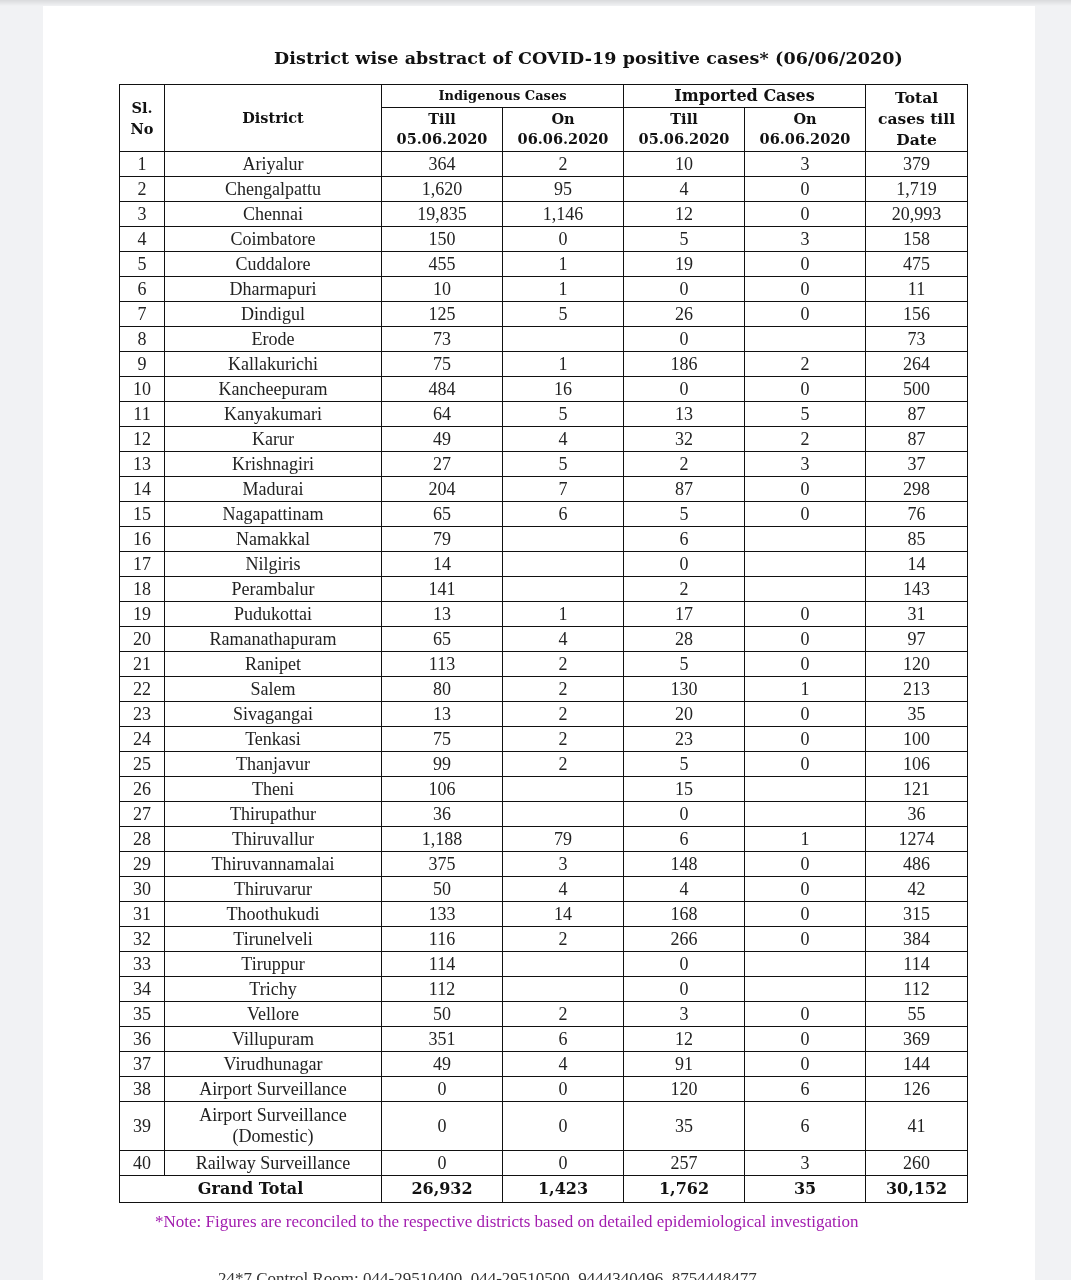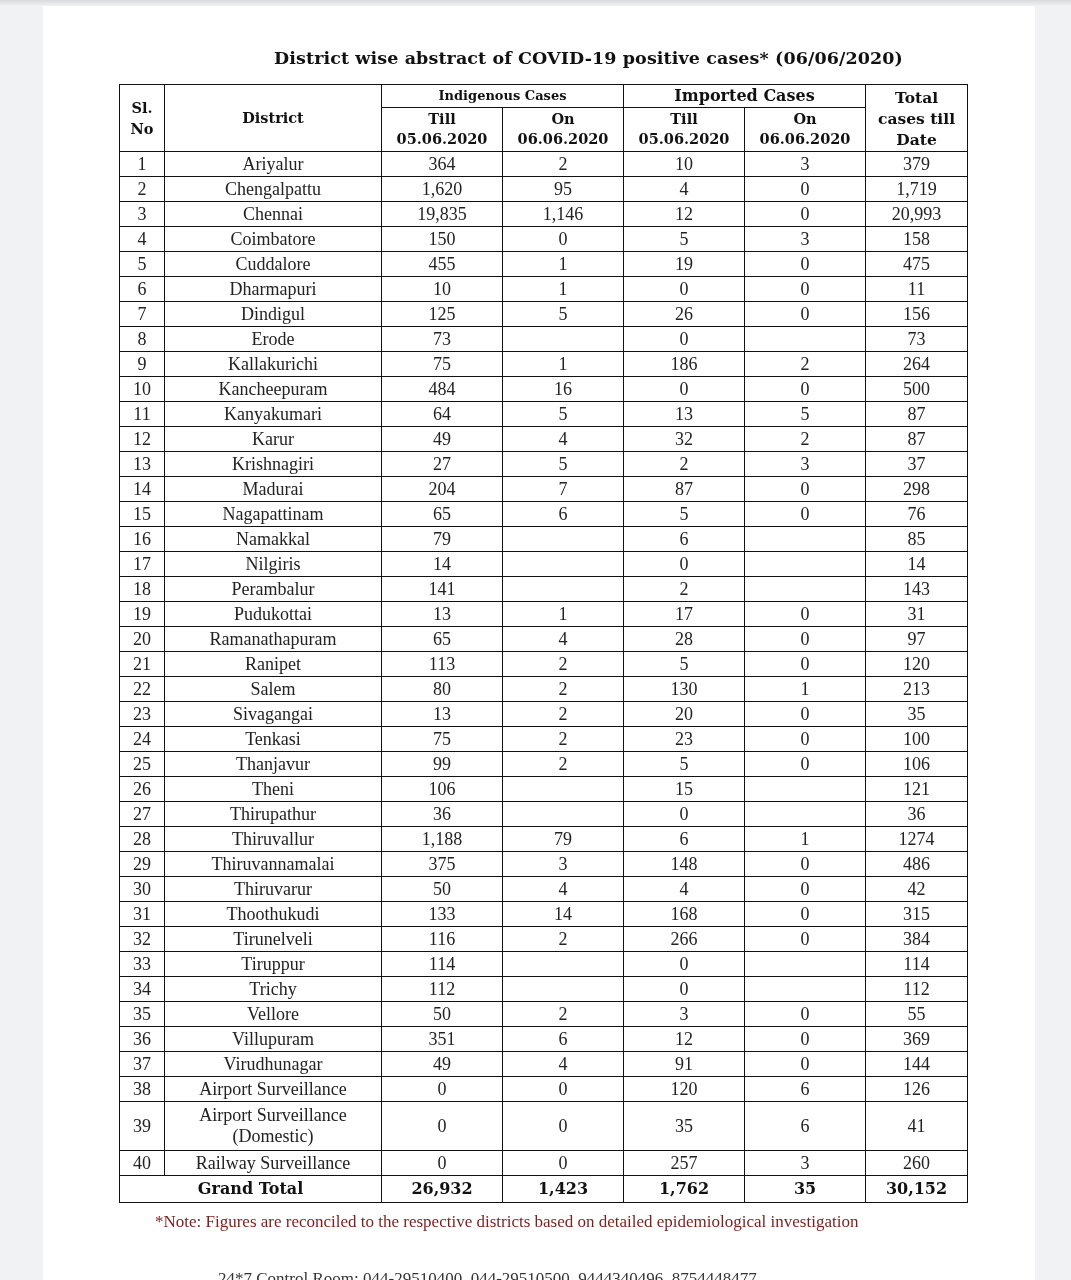--- a/index.html
+++ b/index.html
@@ -51,21 +51,21 @@
   td.dist { text-align: left; padding-left: 8px; }
   tr.double td { height: 48px; line-height: 20px; }
   tr.double td.dist { white-space: normal; line-height: 21px; margin-top: 44px; }
   tr.grand td {
     font-family: "DejaVu Serif", serif; font-weight: bold; font-size: 16px;
     height: 26px; line-height: 26px; color: #111;
   }
   .note {
     position: absolute; left: 155px; top: 1211px; width: 760px;
     font-family: "Liberation Serif", serif; font-size: 17px; line-height: 22px;
-    color: #7f1d1d;
+    color: #a21caf;
   }
   .helpline {
     position: absolute; left: 218px; top: 1268px;
     font-family: "Liberation Serif", serif; font-size: 17px; line-height: 22px;
     color: #333; white-space: nowrap;
   }
 </style>
 </head>
 <body>
 

